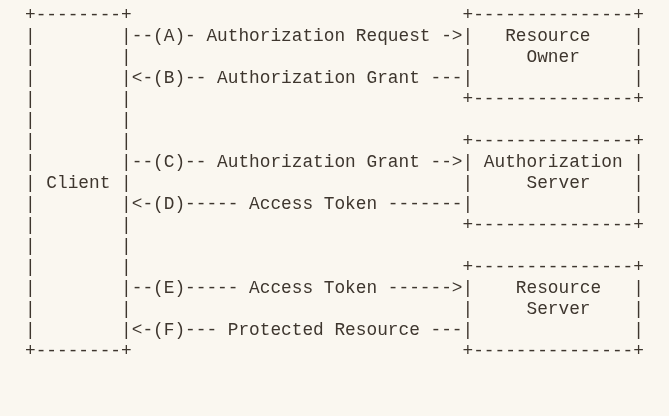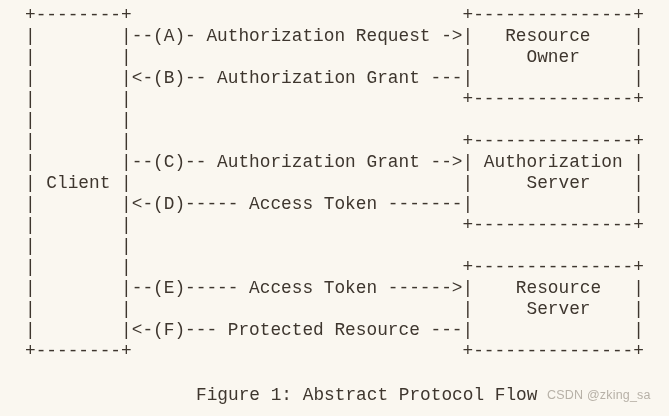--- a/index.html
+++ b/index.html
@@ -60,15 +60,13 @@
 |        |--(C)-- Authorization Grant --&gt;| Authorization |
 | Client |                               |     Server    |
 |        |&lt;-(D)----- Access Token -------|               |
 |        |                               +---------------+
 |        |
 |        |                               +---------------+
 |        |--(E)----- Access Token ------&gt;|    Resource   |
 |        |                               |     Server    |
 |        |&lt;-(F)--- Protected Resource ---|               |
 +--------+                               +---------------+</pre>
-  <div class="caption">Figure 1: Abstract Protocol Flow</div>
-  <div class="watermark">CSDN @zking_sa</div>
 </div>
 
 </body></html>

